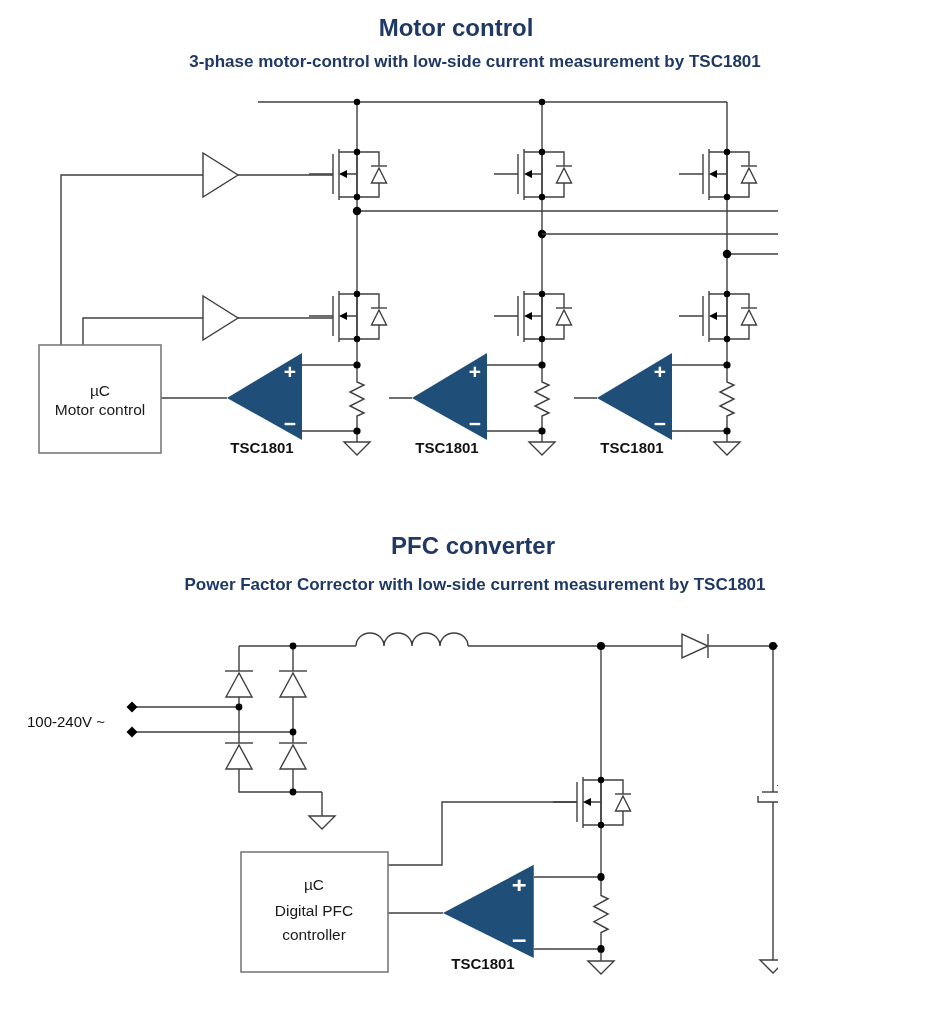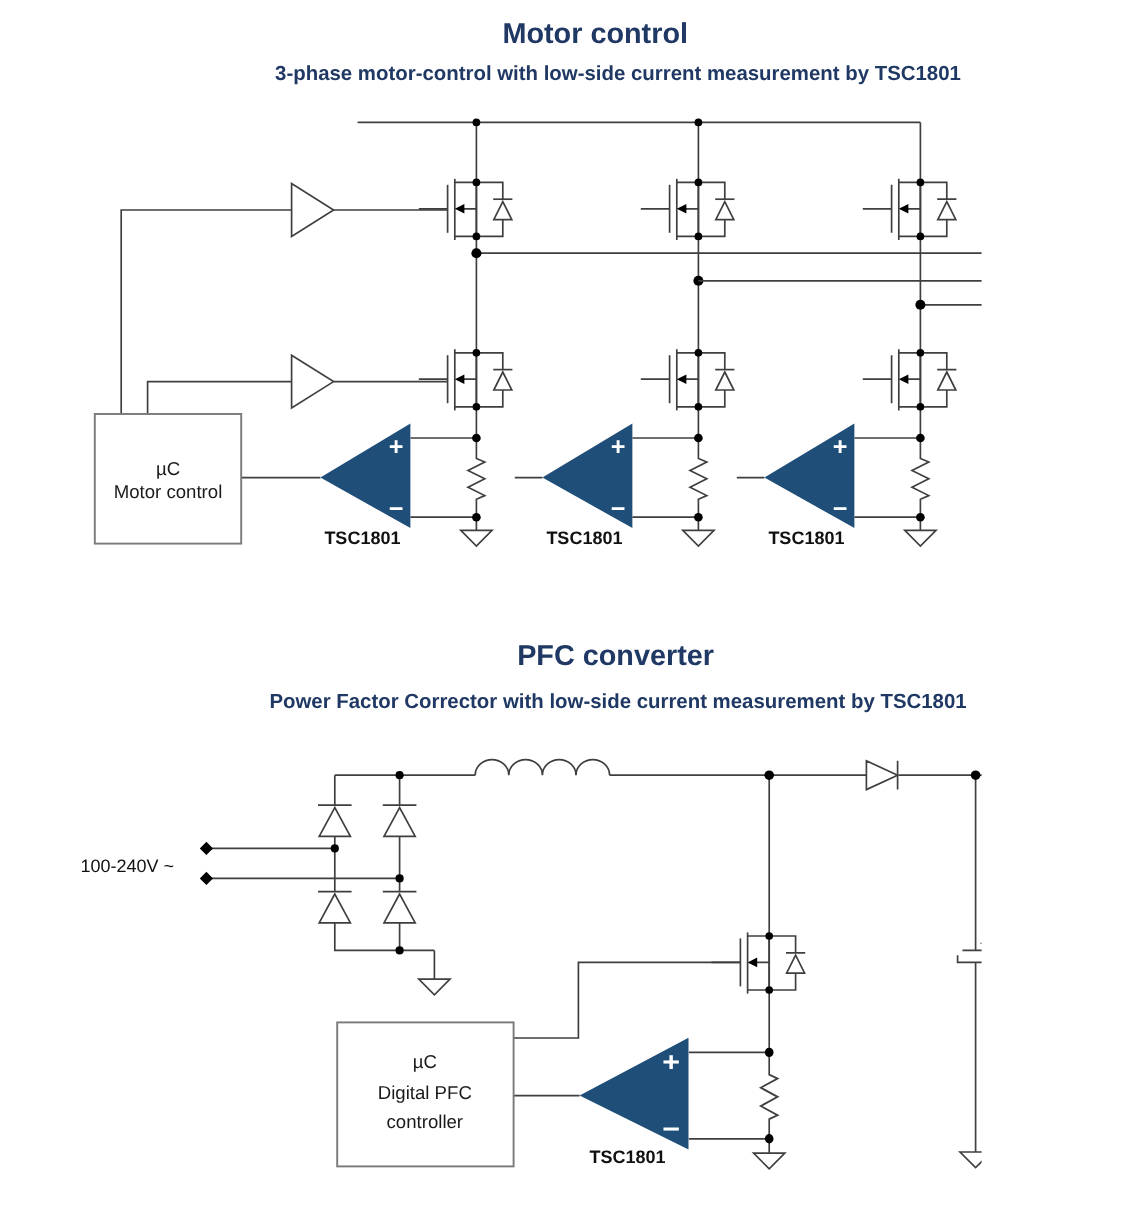--- a/index.html
+++ b/index.html
@@ -1,17 +1,17 @@
 <!DOCTYPE html>
 <html style="--navy: #1F3864; --amp: #1F4E79; --wire: #3F3F3F;"><head>
 <meta charset="utf-8">
 <style>
   html,body{margin:0;padding:0;background:#ffffff;}
   .page{width:778px;height:1009px;position:relative;background:#fff;
-        font-family:"Liberation Sans",sans-serif;overflow:hidden;margin-left:40px;}
+        font-family:"Liberation Sans",sans-serif;overflow:hidden;}
   svg{display:block;}
   .wire{stroke:var(--wire,#3f3f3f);stroke-width:1.4;fill:none;}
   .sym{stroke:var(--wire,#3f3f3f);stroke-width:1.4;fill:#ffffff;}
   .box{stroke:#7a7a7a;stroke-width:1.6;fill:#ffffff;}
   .dot{fill:#000000;stroke:none;}
   .ampfill{fill:var(--amp,#1F4E79);stroke:none;}
   .amptext{font-family:"Liberation Sans",sans-serif;font-size:21px;font-weight:bold;fill:#ffffff;}
   .title{font-family:"Liberation Sans",sans-serif;font-size:24px;font-weight:bold;fill:var(--navy,#1F3864);text-anchor:middle;}
   .subtitle{font-family:"Liberation Sans",sans-serif;font-size:17px;font-weight:bold;fill:var(--navy,#1F3864);text-anchor:middle;}
   .partlabel{font-family:"Liberation Sans",sans-serif;font-size:15px;font-weight:bold;fill:#111111;text-anchor:middle;}

